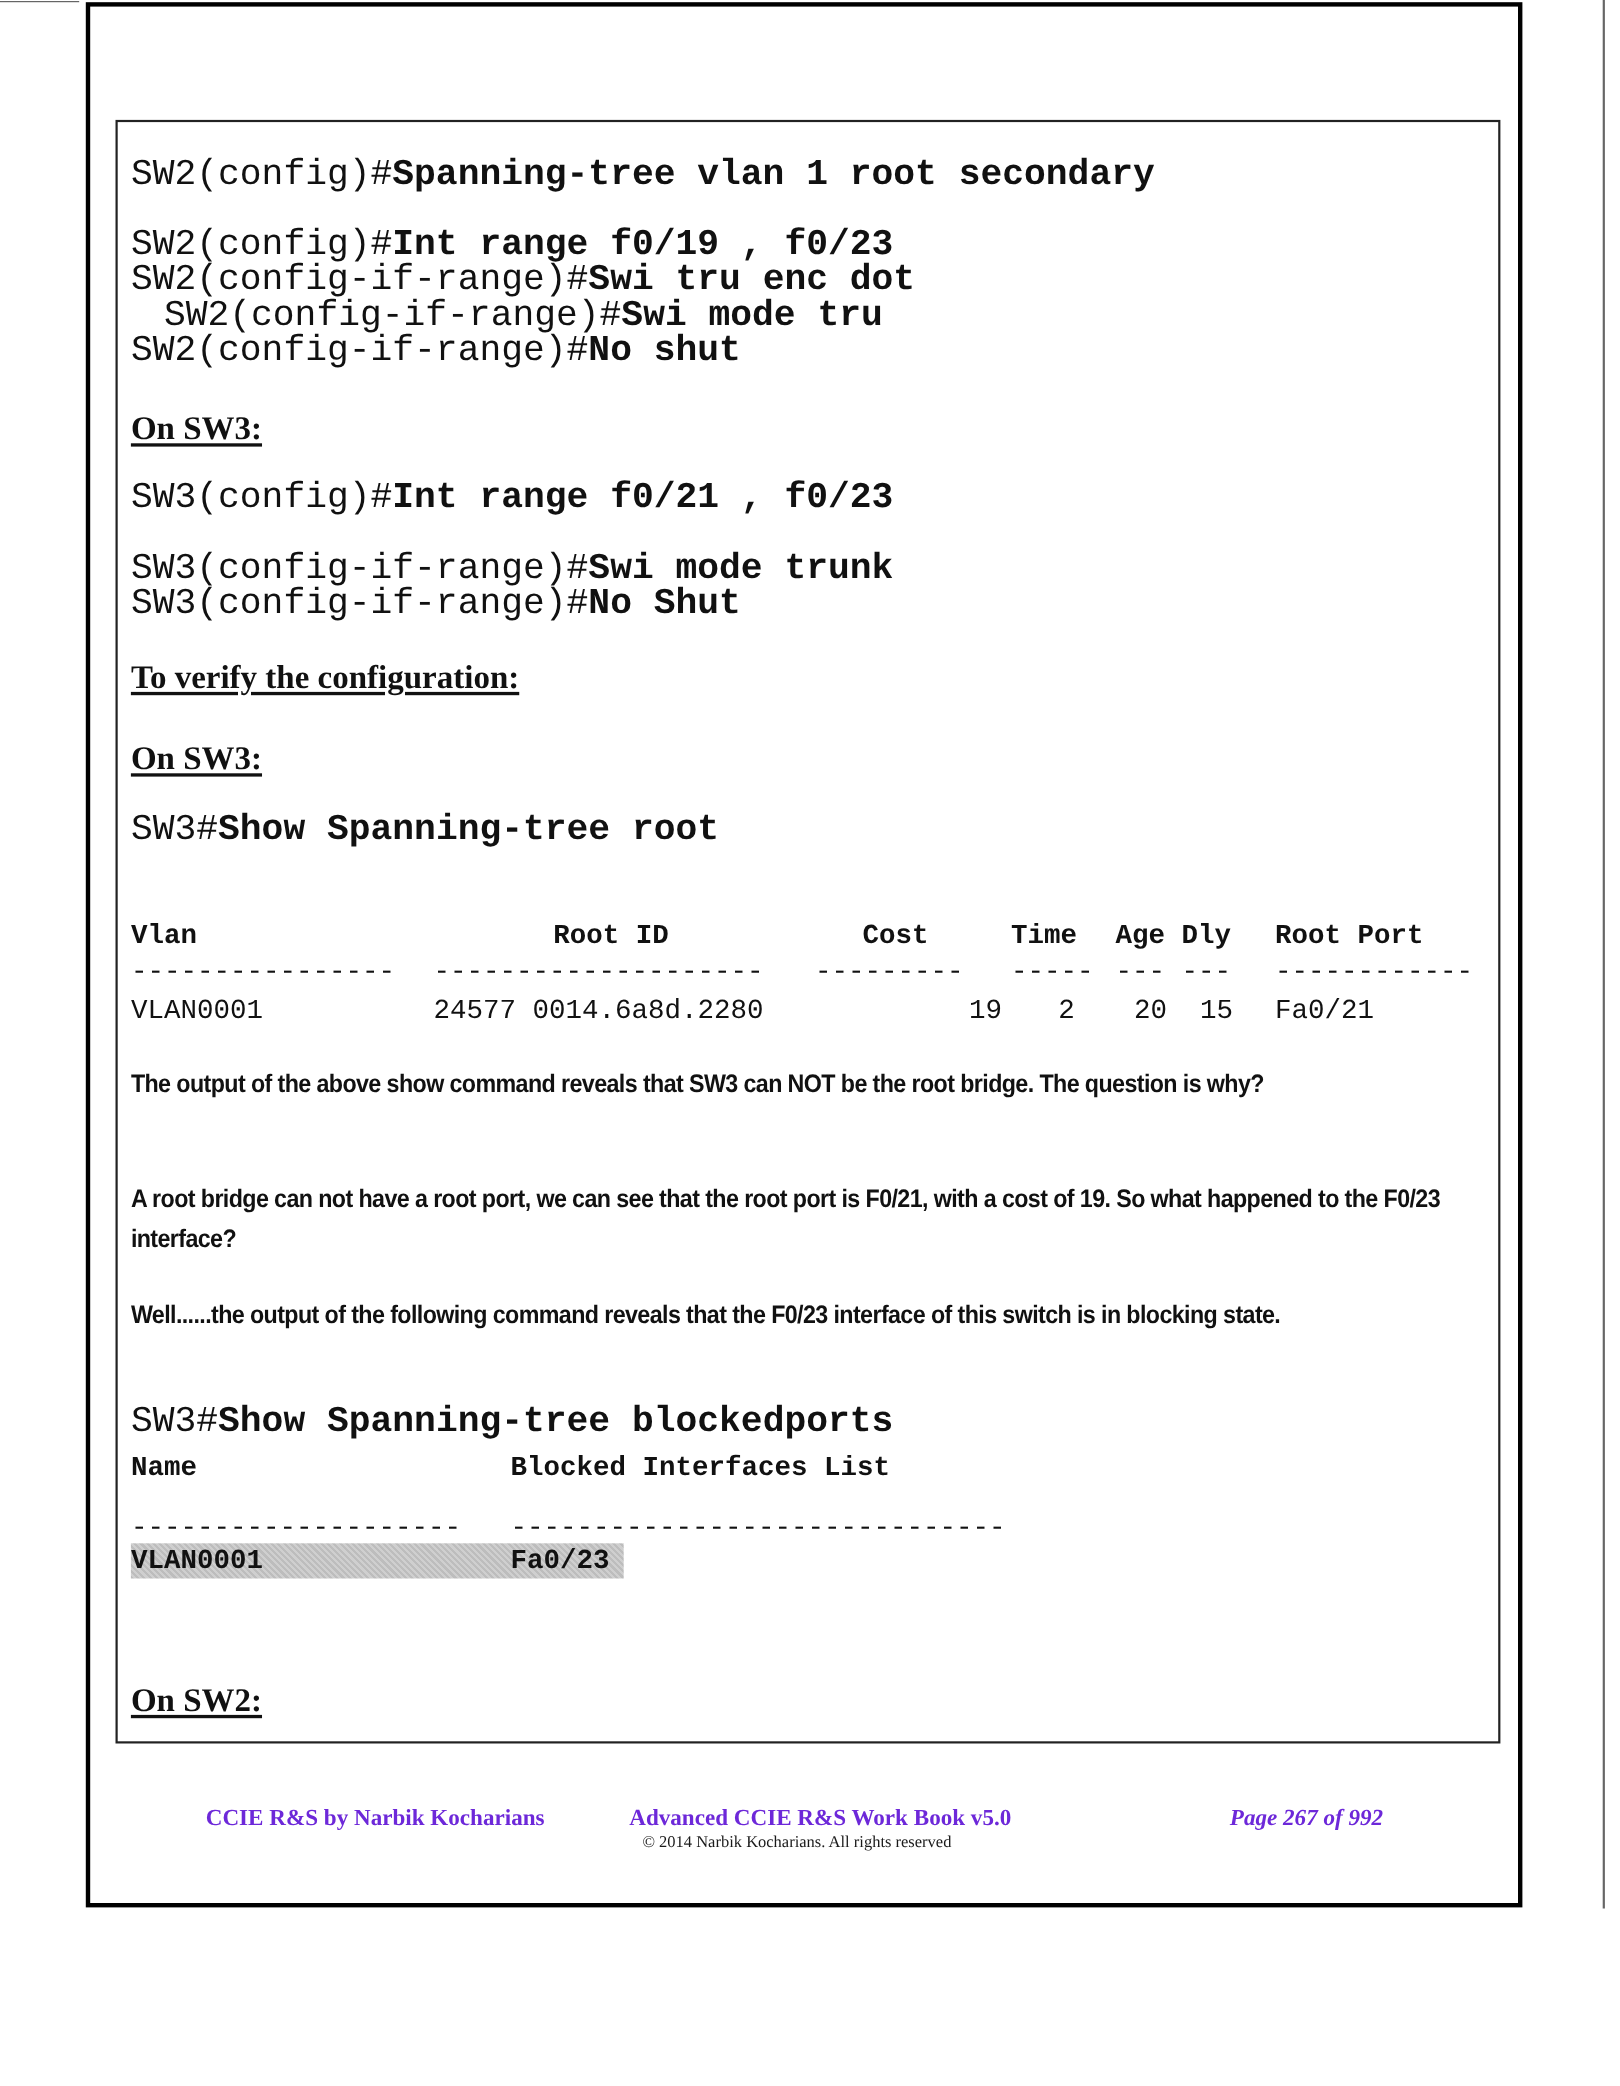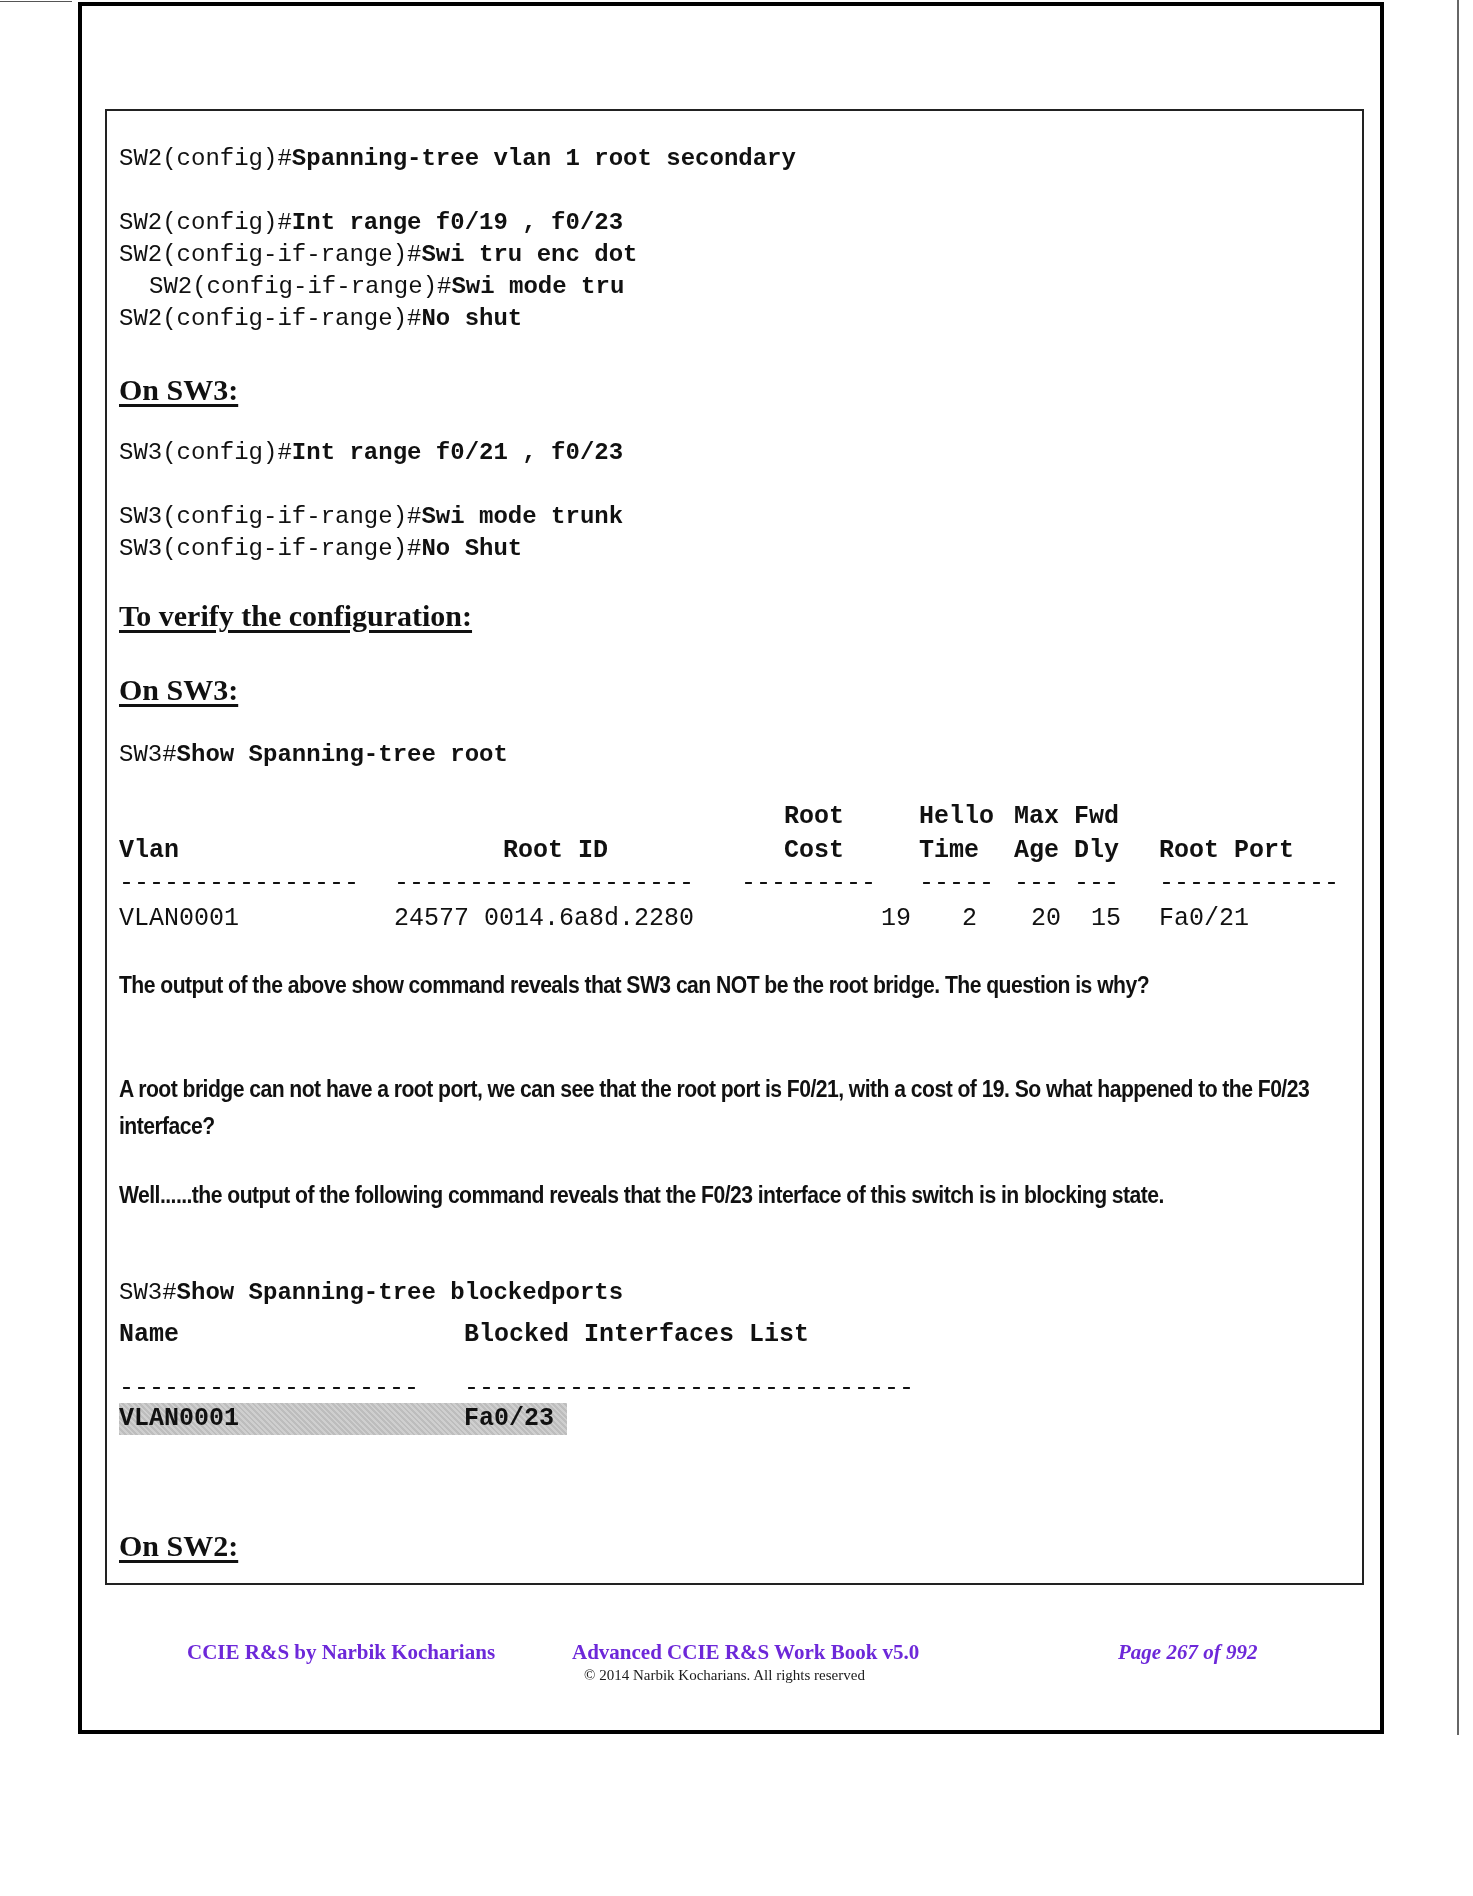--- a/index.html
+++ b/index.html
@@ -1,21 +1,21 @@
 <!DOCTYPE html>
 <html><head>
 <meta charset="utf-8">
 <style>
   html, body { margin: 0; padding: 0; background: #ffffff; }
   body { width: 1473px; height: 1896px; position: relative; overflow: hidden; color: #111; }
   .top-stub { position: absolute; left: 0; top: 1px; width: 72px; height: 0; border-top: 1px solid #555; }
   .outer-frame { position: absolute; left: 78px; top: 2px; width: 1298px; height: 1724px; border: 4px solid #000; border-top-width: 4px; box-sizing: content-box; }
   .side-line { position: absolute; left: 1457px; top: 0; width: 0; height: 1735px; border-left: 2px solid #666; }
   .inner-box { position: absolute; left: 105px; top: 109px; width: 1255px; height: 1472px; border: 2px solid #222; border-top-width: 2px; }
-  .mono { font-family: "Liberation Mono", "DejaVu Sans Mono", monospace; font-size: 24px; white-space: pre; position: absolute; left: 12px; line-height: 32px; }
+  .mono { font-family: "Liberation Mono", "DejaVu Sans Mono", monospace; font-size: 33px; white-space: pre; position: absolute; left: 12px; line-height: 32px; }
   .mono .cmd { font-weight: bold; }
   .heading { position: absolute; left: 12px; font-family: "Liberation Serif", "DejaVu Serif", serif; font-weight: bold; font-size: 30px; text-decoration: underline; text-underline-offset: 4px; }
   .prose { position: absolute; left: 12px; width: 1230px; font-family: "Liberation Sans", "DejaVu Sans", sans-serif; font-weight: bold; font-size: 23px; line-height: 37px; letter-spacing: -0.6px; transform: scaleX(0.92); transform-origin: left top; width: 1330px; }
   .tbl-row { position: absolute; left: 12px; font-family: "Liberation Mono", "DejaVu Sans Mono", monospace; font-size: 25px; white-space: pre; line-height: 32px; }
   .tbl-row span { position: absolute; top: 0; white-space: pre; }
   .hdr { font-weight: bold; }
   .dash { color: #111; letter-spacing: 0; }
   .highlight-row { background: repeating-linear-gradient(45deg, #bdbdbd 0 2px, #cfcfcf 2px 4px); font-weight: bold; }
   .footer { position: absolute; top: 1640px; font-family: "Liberation Serif", "DejaVu Serif", serif; font-weight: bold; font-size: 21px; color: #6d28d9; }
   .footer-small { position: absolute; font-family: "Liberation Serif", "DejaVu Serif", serif; font-weight: normal; font-size: 15px; color: #1a1a1a; }
@@ -41,26 +41,20 @@
 
   <div class="mono" style="top:326px;"><span>SW3(config)#</span><span class="cmd">Int range f0/21 , f0/23</span></div>
   <div class="mono" style="top:390px;"><span>SW3(config-if-range)#</span><span class="cmd">Swi mode trunk</span></div>
   <div class="mono" style="top:422px;"><span>SW3(config-if-range)#</span><span class="cmd">No Shut</span></div>
 
   <div class="heading" style="top:488px;">To verify the configuration:</div>
   <div class="heading" style="top:562px;">On SW3:</div>
 
   <div class="mono" style="top:628px;"><span>SW3#</span><span class="cmd">Show Spanning-tree root</span></div>
 
-  <div class="tbl-row hdr" style="top:690px; width:1240px; height:32px;">
-    <span style="left:665px;">Root</span>
-    <span style="left:800px;">Hello</span>
-    <span style="left:895px;">Max</span>
-    <span style="left:955px;">Fwd</span>
-  </div>
   <div class="tbl-row hdr" style="top:724px; width:1240px; height:32px;">
     <span style="left:0px;">Vlan</span>
     <span style="left:384px;">Root ID</span>
     <span style="left:665px;">Cost</span>
     <span style="left:800px;">Time</span>
     <span style="left:895px;">Age</span>
     <span style="left:955px;">Dly</span>
     <span style="left:1040px;">Root Port</span>
   </div>
   <div class="tbl-row dash" style="top:757px; width:1260px; height:32px;">

